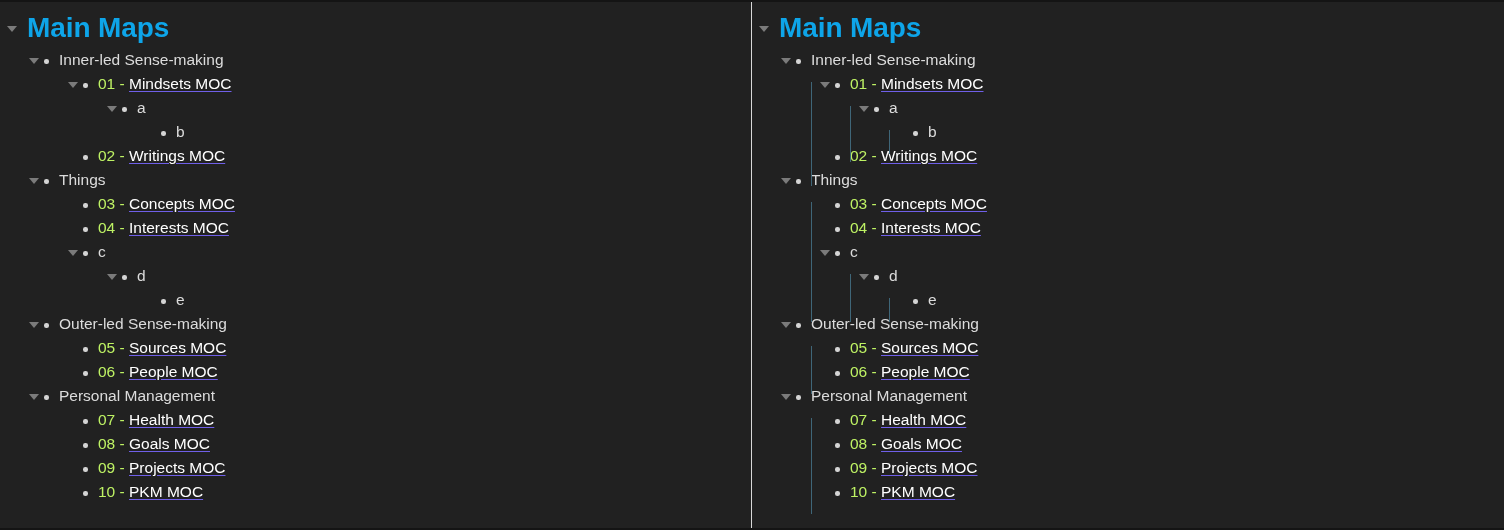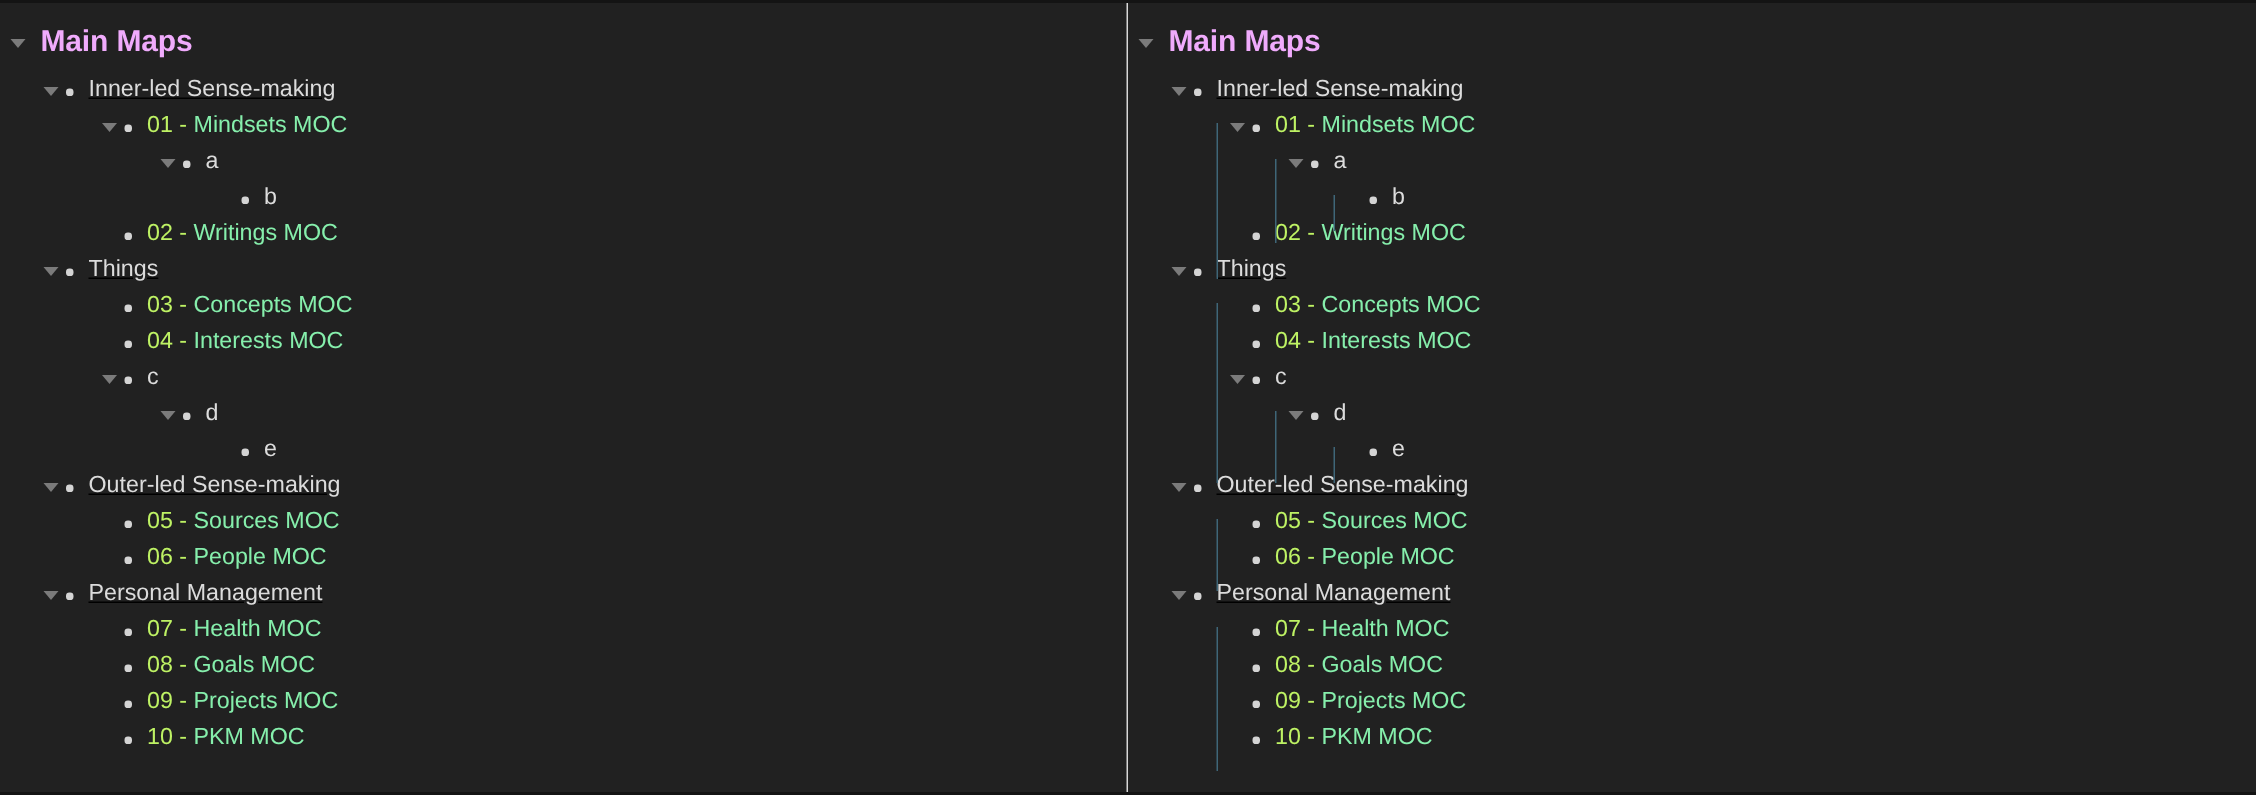--- a/index.html
+++ b/index.html
@@ -38,23 +38,23 @@
 
   
   .doc-title-row {
     display: flex;
     align-items: center;
     height: 36px;
     padding-left: 6px;
     margin-top: 8px;
   }
   .doc-title {
-    font-size: 20px;
+    font-size: 28px;
     font-weight: bold;
-    color: #f0abfc;
+    color: #0ea5e9;
     letter-spacing: -0.1px;
     line-height: 24px;
     margin-left: 9px;
     text-align: right;
   }
 
   
   .tri {
     width: 12px;
     height: 12px;
@@ -97,26 +97,27 @@
     white-space: nowrap;
   }
   .row-text {
     font-size: 15.5px;
     color: #dcdcdc;
     line-height: 24px;
     margin-left: 7px;
   }
   .prefix { color: #bef264; }
   .link {
-    color: #86efac;
+    color: #ffffff;
+    text-decoration: underline;
     text-decoration-color: #6f5fe8;
     text-underline-offset: 2px;
     cursor: pointer;
   }
-  .lvl1 { padding-left: 28px; text-decoration: underline;  }
+  .lvl1 { padding-left: 28px;  }
   .lvl2 { padding-left: 67px;  }
   .lvl3 { padding-left: 106px; }
   .lvl4 { padding-left: 145px; }
 
   .tree { position: relative; margin-top: 2px; }
 
   
   .guide {
     position: absolute;
     width: 1px;

